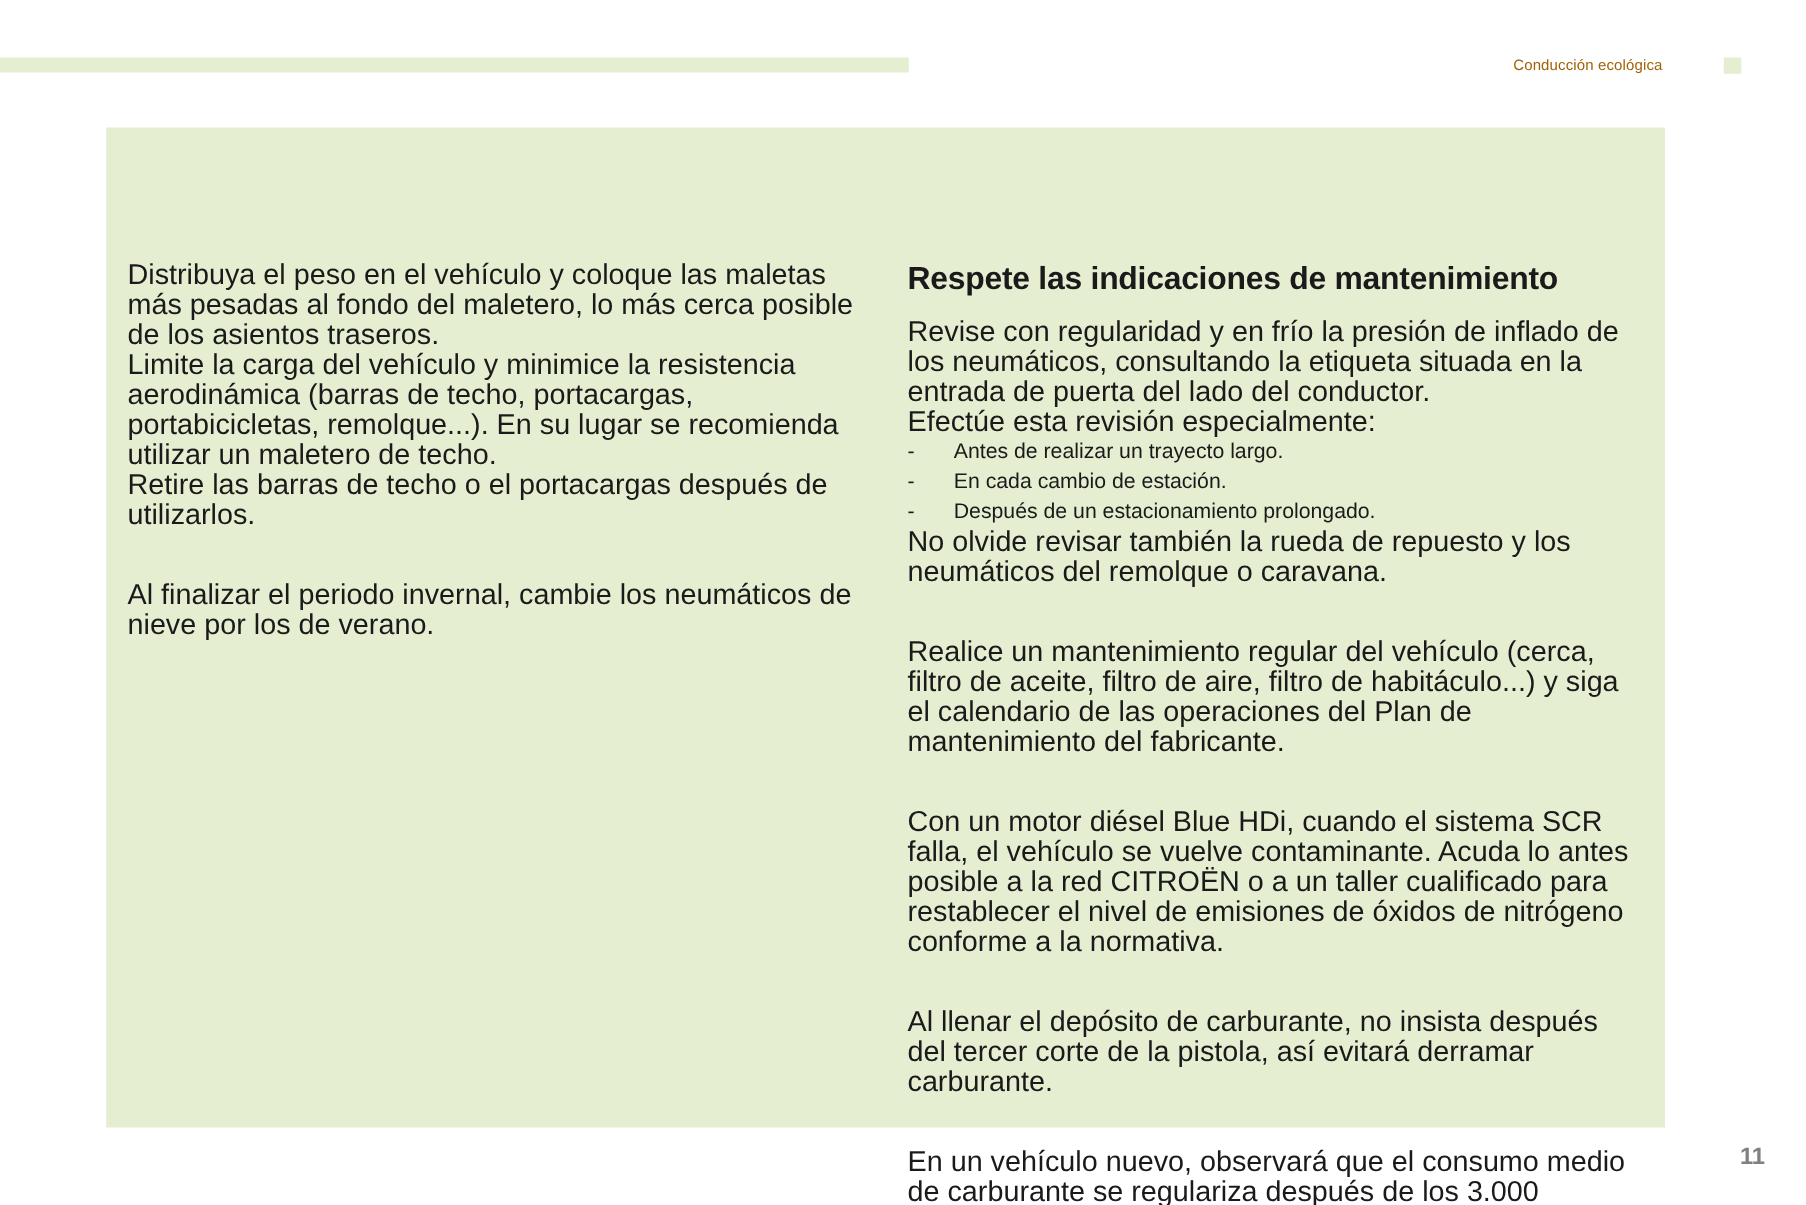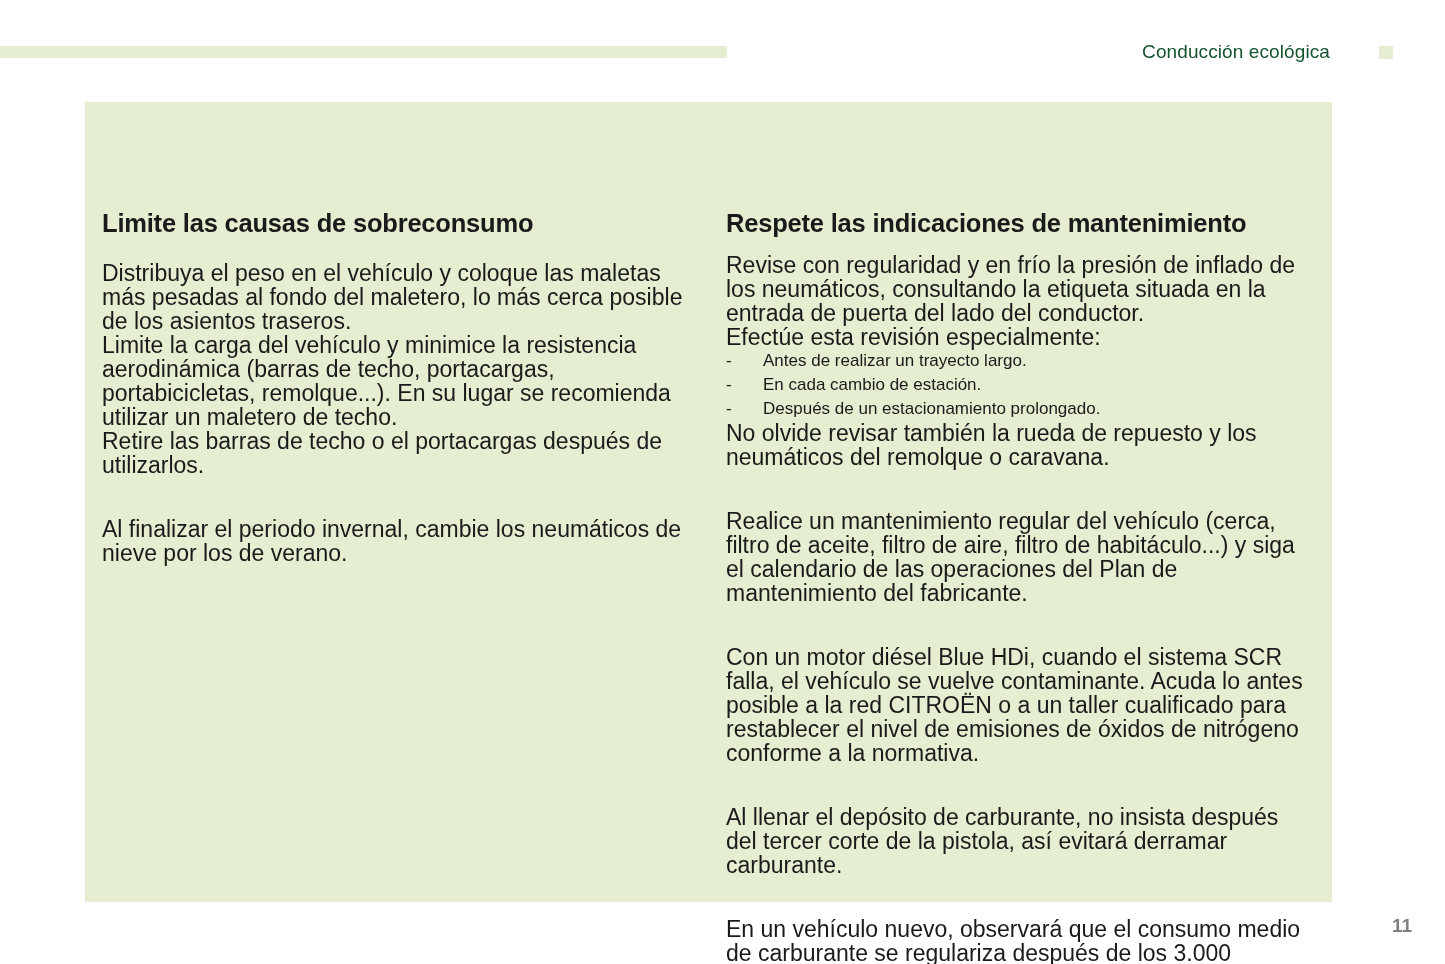--- a/index.html
+++ b/index.html
@@ -28,23 +28,23 @@
     left: 0;
     top: 46px;
     width: 727px;
     height: 12px;
     background: #e5eed0;
   }
   #header-title {
     position: absolute;
     right: 115px;
     top: 40px;
-    font-size: 19px;
+    font-size: 12px;
     line-height: 24px;
-    color: #14532d;
+    color: #a16207;
     white-space: nowrap;
     letter-spacing: 0.1px;
   }
   #header-marker {
     position: absolute;
     left: 1379px;
     top: 46px;
     width: 14px;
     height: 13px;
     background: #e5eed0;
@@ -134,21 +134,20 @@
   <div id="header-rule"></div>
   <div id="header-title">Conducción ecológica</div>
   <div id="header-marker"></div>
 </div>
 
 <div id="content-panel">
 
   <div id="columns">
 
     <div class="column" id="left-column">
-      <h2 class="col-heading">Limite las causas de sobreconsumo</h2>
 
       <p class="para">Distribuya el peso en el vehículo y coloque las maletas más pesadas al fondo del maletero, lo más cerca posible de los asientos traseros.</p>
       <p class="para">Limite la carga del vehículo y minimice la resistencia aerodinámica (barras de techo, portacargas, portabicicletas, remolque...). En su lugar se recomienda utilizar un maletero de techo.</p>
       <p class="para">Retire las barras de techo o el portacargas después de utilizarlos.</p>
       <p class="para gap">Al finalizar el periodo invernal, cambie los neumáticos de nieve por los de verano.</p>
     </div>
 
     <div class="column" id="right-column">
       <h2 class="col-heading">Respete las indicaciones de mantenimiento</h2>
 

